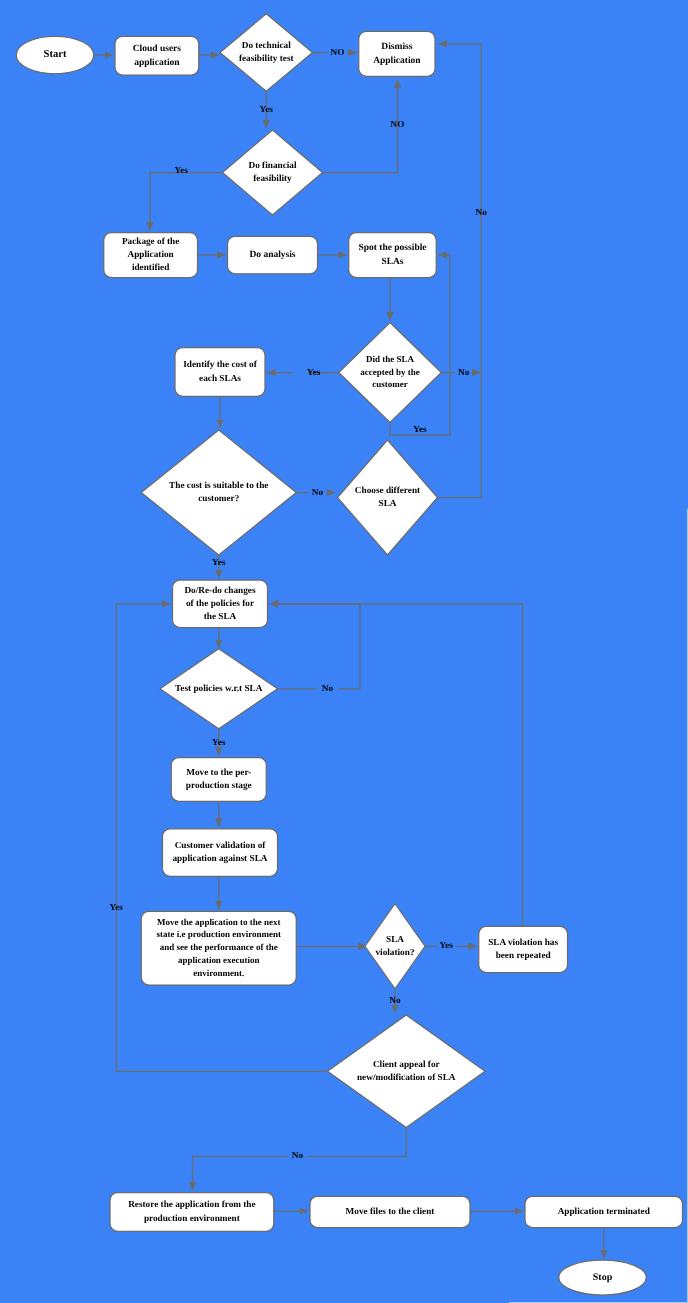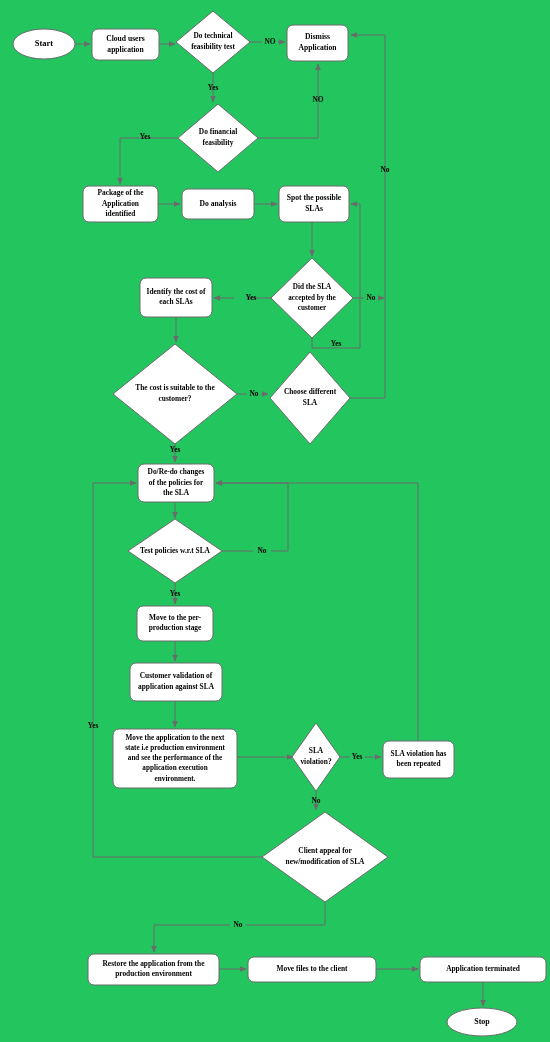--- a/index.html
+++ b/index.html
@@ -1,18 +1,18 @@
 <!DOCTYPE html>
 <html><head>
 <meta charset="utf-8">
 <style>
   html,body{margin:0;padding:0;background:#ffffff;}
   body{width:550px;height:1042px;overflow:hidden;
        font-family:"Liberation Serif", serif;}
-  #chart-root{position:relative;width:550px;height:1042px;background:#22c55e;}
+  #chart-root{position:relative;width:550px;height:1042px;background:#3b82f6;}
   svg#flow{position:absolute;left:0;top:0;width:550px;height:1042px;}
   .shape{fill:#ffffff;stroke:#6b6b6b;stroke-width:1;}
   .link{fill:none;stroke:#6b6b6b;stroke-width:1;}
   .nodelabel{font-family:"Liberation Serif", serif;font-weight:bold;
              fill:#000;text-anchor:middle;dominant-baseline:middle;}
   .edgelabel{font-family:"Liberation Serif", serif;font-weight:bold;
              fill:#000;text-anchor:middle;dominant-baseline:middle;}
 </style>
 </head>
 <body>

